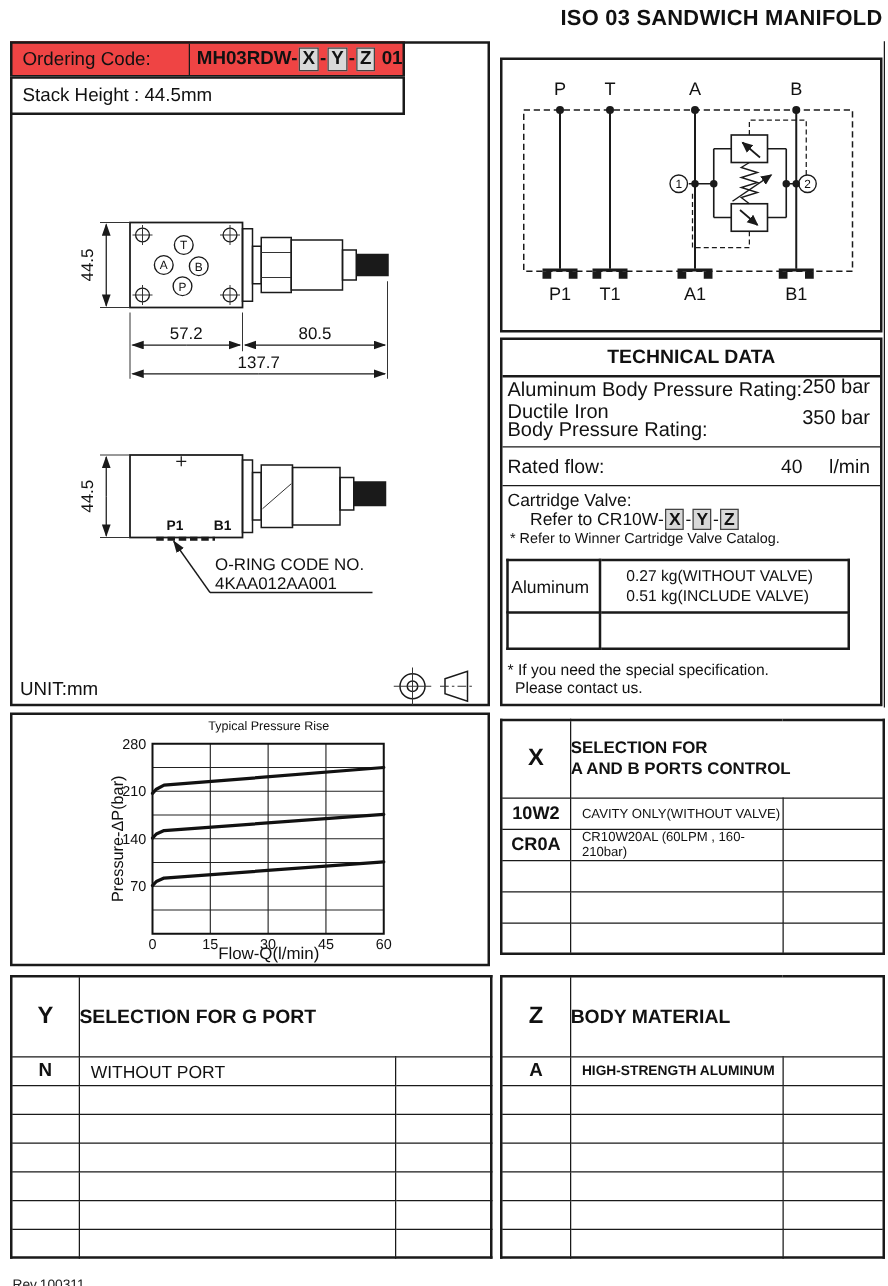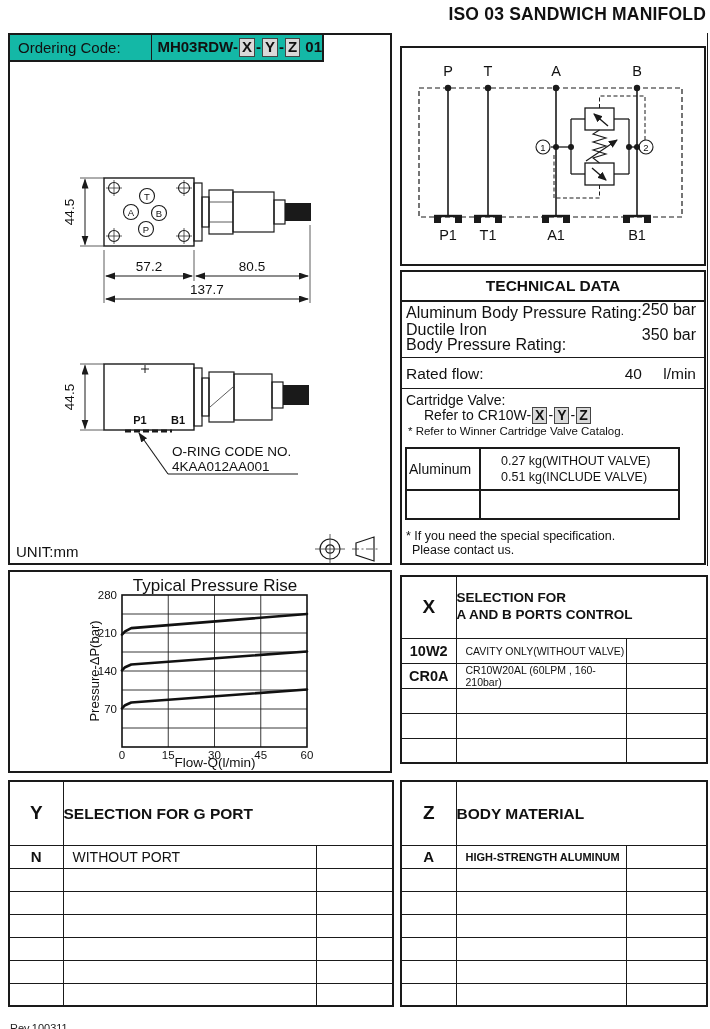--- a/index.html
+++ b/index.html
@@ -14,21 +14,21 @@
   
   .page-title { position:absolute; left:300px; top:4px; width:406px; text-align:right;
     font-size:17.5px; font-weight:bold; letter-spacing:.2px; }
 
   
   .sheet-edge { position:absolute; left:707px; top:33px; width:0; height:533px; border-left:1.8px solid #1a1a1a; }
 
   
   .left-main { left:8px; top:33px; width:384px; height:532px; }
   .oc-row { position:absolute; left:-2px; top:-2px; width:316px; height:29px;
-    border:2px solid #1a1a1a; display:flex; align-items:center; background:#14b8a6; }
+    border:2px solid #1a1a1a; display:flex; align-items:center; background:#ef4444; }
   .oc-label { width:147px; border-right:1.6px solid #1a1a1a; font-size:15px; padding-left:8px; height:100%; display:flex; align-items:center; }
   .oc-value { flex:1; font-size:15px; font-weight:bold; padding-left:5px; white-space:nowrap; }
   .stack-row { position:absolute; left:-2px; top:26px; width:316px; height:31px;
     border:2px solid #1a1a1a; font-size:15px; display:flex; align-items:center; padding-left:8px; background:#fff; }
   .code-box { display:inline-block; border:1.4px solid #444; background:#d9d9d9;
     padding:0 2px; margin:0 1px; font-weight:bold; line-height:1.1; }
   .unit-label { position:absolute; left:6px; top:508px; font-size:15px; }
 
   
   .tech-box { left:400px; top:270px; width:306px; height:295px; }
@@ -66,21 +66,21 @@
   #tbl-y th { height:64px; } #tbl-y td { height:23px; }
   #tbl-y td.c-code { font-size:15px; }
   #tbl-y td.c-desc { font-size:14px; }
   #tbl-z { left:400px; top:780px; width:306px; }
   #tbl-z th { height:64px; } #tbl-z td { height:23px; }
   #tbl-z td.c-code { font-size:15px; }
   #tbl-z td.c-desc { font-size:11px; font-weight:bold;margin-left:19px; }
 
   
   .chart-box { left:8px; top:570px; width:384px; height:203px; }
-  .chart-title { position:absolute; left:95px; top:4px; width:220px; text-align:center; font-size:17px; }
+  .chart-title { position:absolute; left:95px; top:4px; width:220px; text-align:center; font-size:10px; }
   .chart-xlabel { position:absolute; left:95px; top:183px; width:220px; text-align:center; font-size:13.5px; }
   .chart-ylabel { position:absolute; left:84px; top:99px; transform:translate(-50%,-50%) rotate(-90deg);
     font-size:13px; white-space:nowrap; }
   #chart-svg text { font-family:"Liberation Sans", sans-serif; fill:#111; }
 
   
   svg .ln  { stroke:#1a1a1a; fill:none; }
   svg .thin{ stroke:#333; stroke-width:.8; fill:none; }
   svg text { fill:#111; font-family:"Liberation Sans", sans-serif; }
   .circuit-box { left:400px; top:46px; width:306px; height:220px; }
@@ -91,20 +91,21 @@
 
 <div class="page-title">ISO 03 SANDWICH MANIFOLD</div>
 <div class="sheet-edge"></div>
 
 <div class="box left-main">
 
   <div class="oc-row">
     <div class="oc-label">Ordering Code:</div>
     <div class="oc-value"><span>MH03RDW-</span><span class="code-box">X</span><span>-</span><span class="code-box">Y</span><span>-</span><span class="code-box">Z</span>&nbsp;<span>01</span></div>
   </div>
+  <div class="stack-row">Stack Height : 44.5mm</div>
 
   <svg class="abs" style="left:20px;top:128px;" width="340" height="150">
     <defs>
       <marker id="arr1" markerWidth="11" markerHeight="8" refX="9" refY="3.5" orient="auto" markerUnits="userSpaceOnUse">
         <path d="M0,0 L10,3.5 L0,7 z" fill="#1a1a1a"></path>
       </marker>
     </defs>
     <g>
       <rect class="ln" x="74" y="15" width="90" height="68" stroke-width="1.4"></rect>
       <g>

